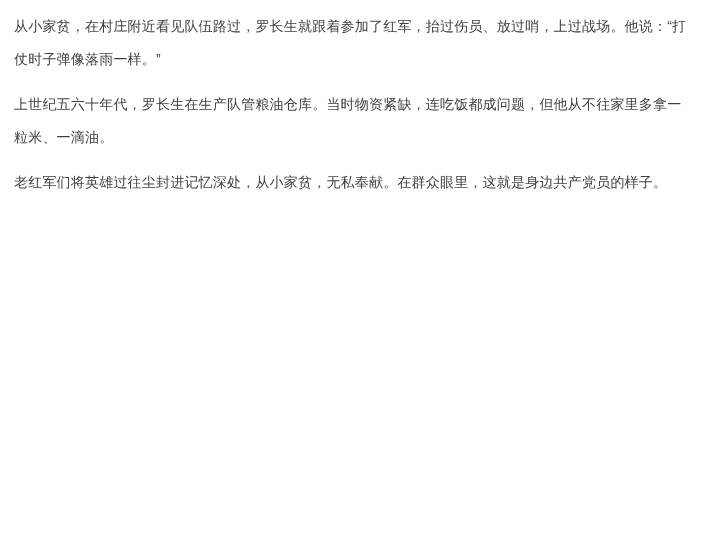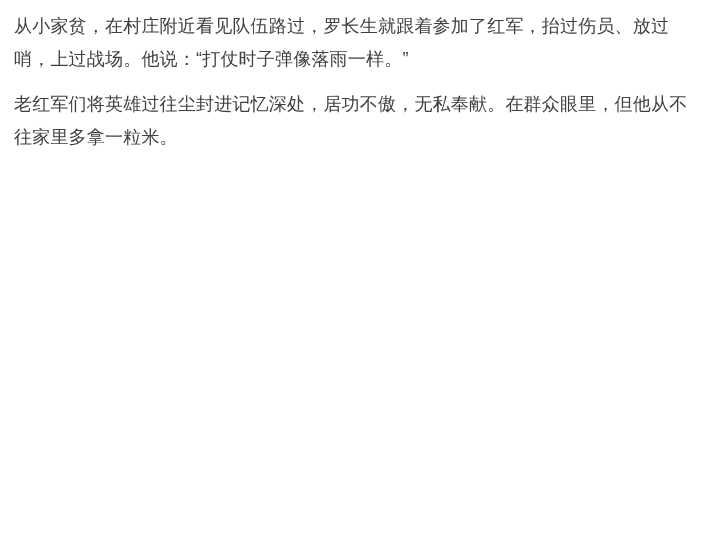--- a/index.html
+++ b/index.html
@@ -10,30 +10,31 @@
   body {
     width: 704px;
     height: 541px;
     overflow: hidden;
   }
   .article {
     box-sizing: border-box;
     width: 704px;
     padding: 10px 14px 0 14px;
     font-family: "Liberation Sans", "DejaVu Sans", sans-serif;
-    font-size: 18px;
+    font-size: 14px;
     line-height: 33px;
     color: #3f3f3f;
     letter-spacing: 0.2px;
   }
   .article p {
     margin: 0 0 12px 0;
     text-align: left;
     word-break: break-all;
   }
 </style>
 </head>
 <body>
 
 <div class="article">
   <p>从小家贫，在村庄附近看见队伍路过，罗长生就跟着参加了红军，抬过伤员、放过哨，上过战场。他说：“打仗时子弹像落雨一样。”</p>
-  <p>老红军们将英雄过往尘封进记忆深处，居功不傲，无私奉献。在群众眼里，但他从不往家里多拿一粒米。</p>
+  <p>上世纪五六十年代，罗长生在生产队管粮油仓库。当时物资紧缺，连吃饭都成问题，但他从不往家里多拿一粒米、一滴油。</p>
+  <p>老红军们将英雄过往尘封进记忆深处，从小家贫，无私奉献。在群众眼里，这就是身边共产党员的样子。</p>
 </div>
 
 </body></html>

